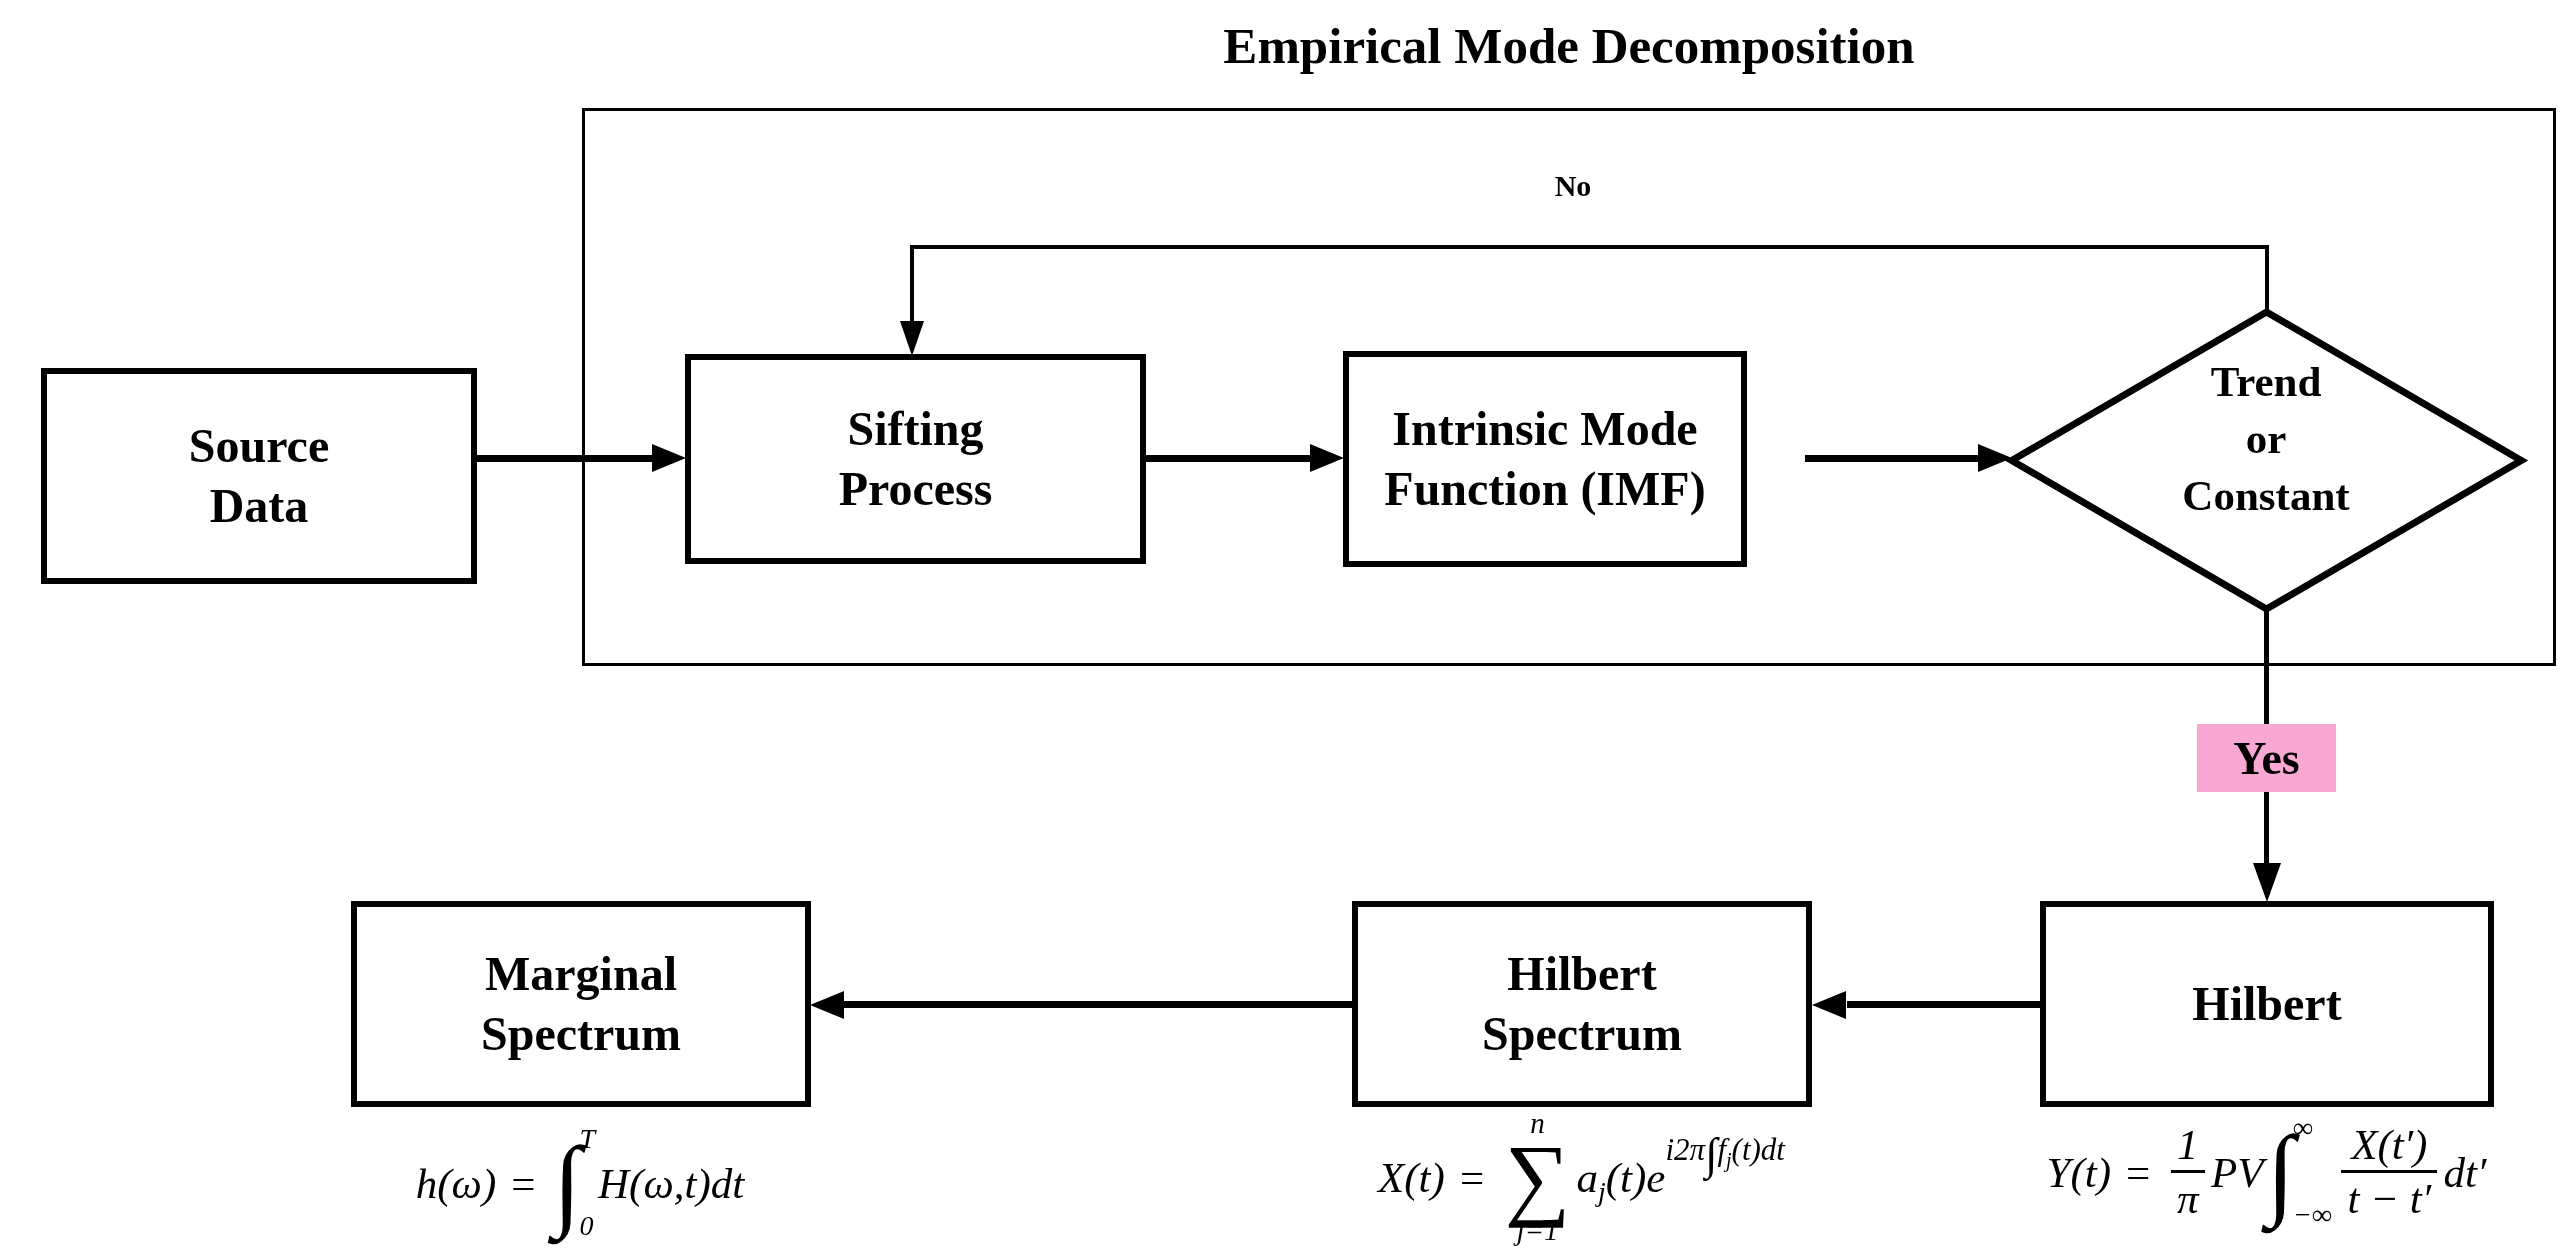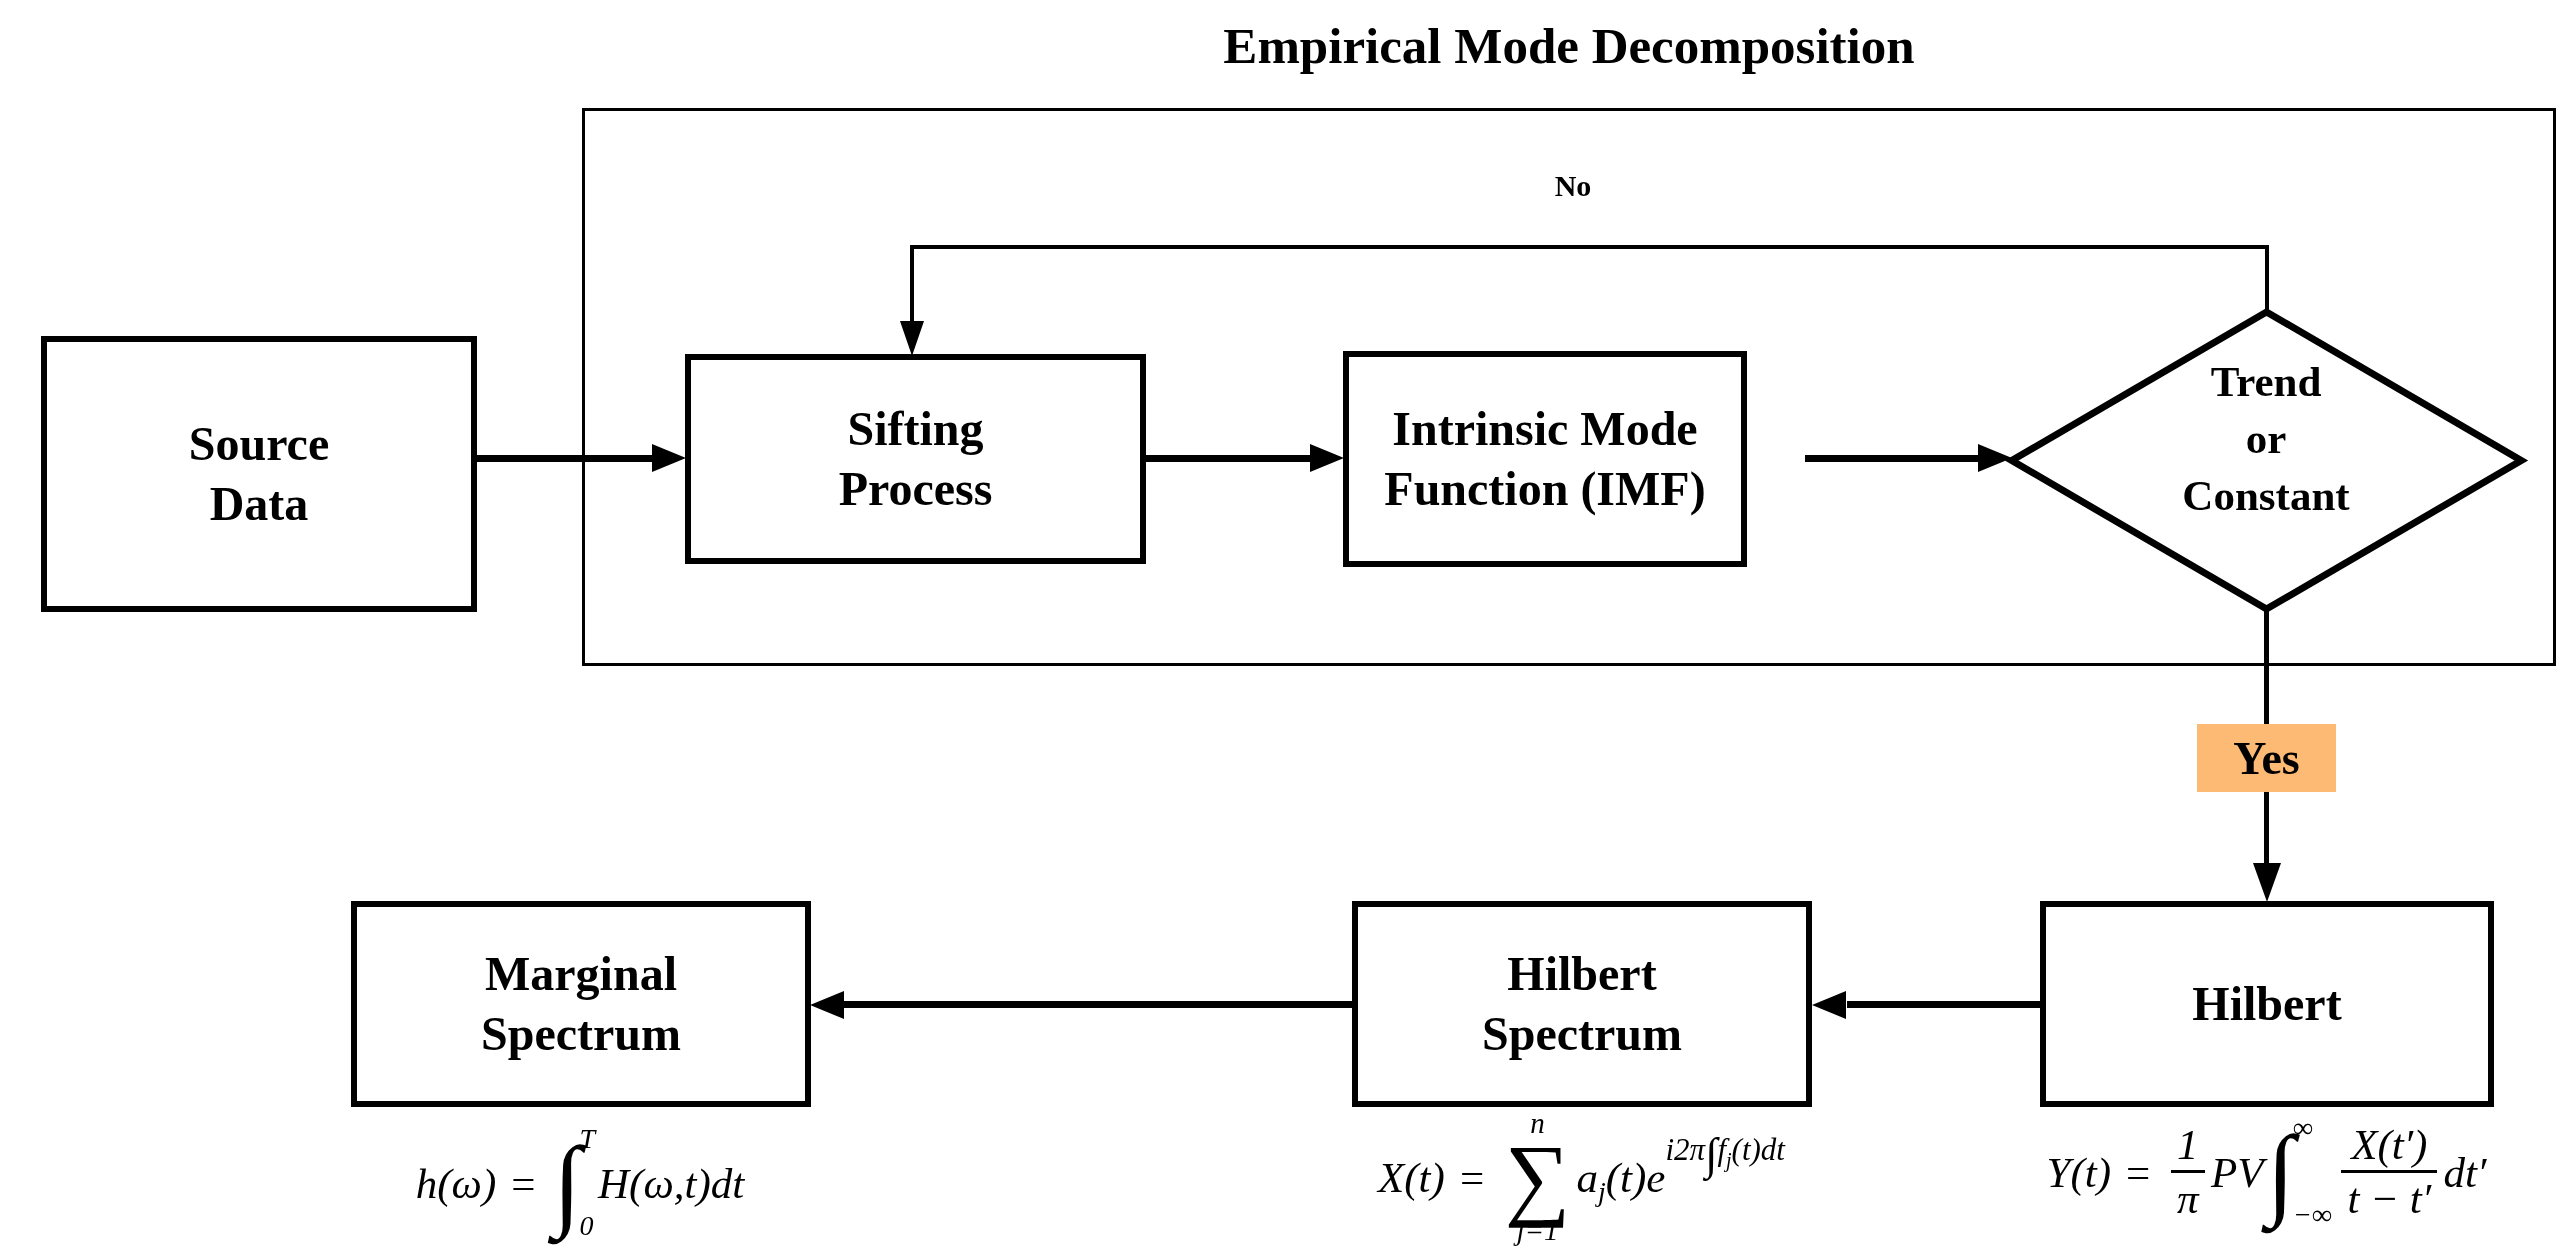--- a/index.html
+++ b/index.html
@@ -34,21 +34,21 @@
   .diamond-label{
     position:absolute;left:2112px;top:354px;width:308px;height:213px;
     display:flex;flex-direction:column;align-items:center;justify-content:flex-start;
     font-size:43px;font-weight:bold;line-height:1.32;text-align:center;
   }
   .float-label{
     position:absolute;display:flex;align-items:center;justify-content:center;
     font-weight:bold;text-align:center;
   }
   .lbl-no{left:1502px;top:153px;width:142px;height:65px;font-size:30px;font-family:Liberation Serif, serif;}
-  .lbl-yes{left:2197px;top:724px;width:139px;height:68px;font-size:46px;background:#fdba74;}
+  .lbl-yes{left:2197px;top:724px;width:139px;height:68px;font-size:46px;background:#f9a8d4;}
   .lbl-time-integral{left:923px;top:971px;width:348px;height:68px;font-size:48px;background:#fff;}
   .formula{
     position:absolute;display:flex;align-items:center;justify-content:center;
     font-size:43px;font-style:italic;white-space:nowrap;
   }
   .formula .eq{margin:0 12.3px;}
   .intblock{display:inline-flex;align-items:center;margin:0 3.1px;}
   .intsym{font-size:102px;font-style:normal;line-height:0.85;}
   .intlims{
     display:inline-flex;flex-direction:column;justify-content:space-between;
@@ -92,21 +92,21 @@
 
   <div class="seg" style="left:2264px;top:609px;width:5.4px;height:257px"></div>
   <div class="ah ah-down-big" style="left:2253px;top:863px"></div>
 
   <div class="seg" style="left:1847px;top:1001px;width:193px;height:7px"></div>
   <div class="ah ah-left" style="left:1812px;top:991px"></div>
 
   <div class="seg" style="left:844px;top:1001px;width:508px;height:7px"></div>
   <div class="ah ah-left" style="left:810px;top:991px"></div>
 
-  <div class="node" style="left:41px;top:336px;width:436px;height:276px">
+  <div class="node" style="left:41px;top:368px;width:436px;height:216px">
     <span>Source</span>
     <span>Data</span>
   </div>
 
   <div class="node" style="left:685px;top:354px;width:461px;height:210px">
     <span>Sifting</span>
     <span>Process</span>
   </div>
 
   <div class="node" style="left:1343px;top:351px;width:404px;height:216px">

